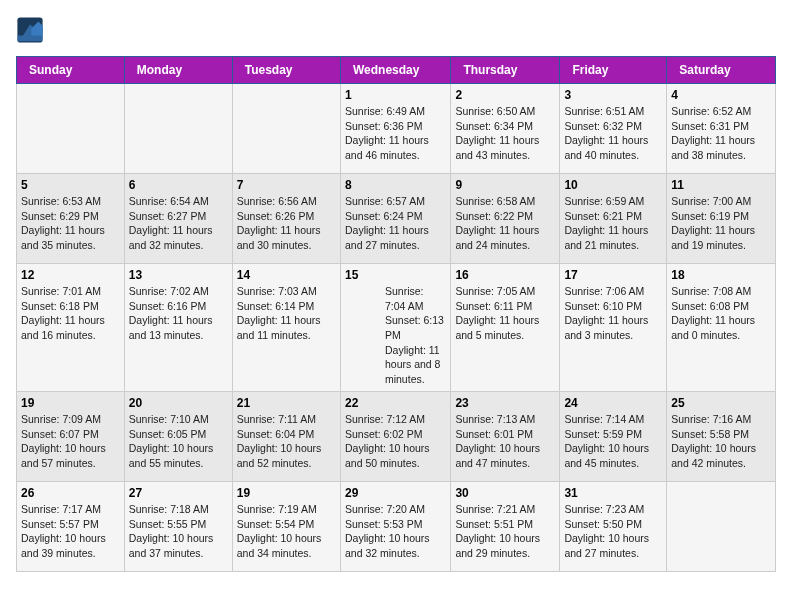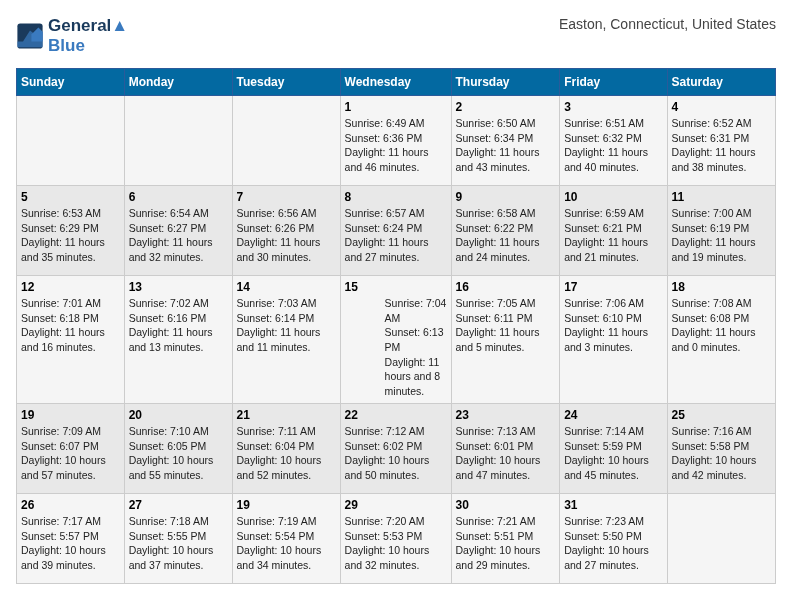--- a/index.html
+++ b/index.html
@@ -36,23 +36,23 @@
     .location {
       font-size: 14px;
       color: #444;
     }
     table {
       width: 100%;
       border-collapse: collapse;
       font-size: 11px;
     }
     thead tr th {
-      background-color: #0369a1;
+      background-color: #a21caf;
       color: #fff;
-      padding: 6px 4px;
+      padding: 6px 12px;
       text-align: left;
       font-size: 12px;
       font-weight: bold;
       border: 1px solid #2a5a9a;
     }
     tbody tr {
       border-bottom: 1px solid #ccc;
     }
     tbody tr:nth-child(odd) {
       background: #f5f5f5;
@@ -81,27 +81,22 @@
 </head>
 <body>
 
 <div class="header">
   <div class="logo">
     <svg class="logo-icon" viewBox="0 0 40 40">
       <rect x="2" y="2" width="36" height="36" rx="4" fill="#1a3a5c"></rect>
       <polygon points="10,28 20,12 30,20 38,14 38,36 2,36 2,28" fill="#3a7abf" opacity="0.7"></polygon>
       <polygon points="22,18 32,8 38,14 38,28 22,28" fill="#3a7abf"></polygon>
     </svg>
-    <div>
-      <div style="font-size:17px;font-weight:bold;color:#1a3a5c;">General<span style="color:#3a7abf;">▲</span></div>
-      <div style="font-size:17px;font-weight:bold;color:#3a7abf;">Blue</div>
-    </div>
   </div>
   <div class="title-block">
-    <div class="location">Easton, Connecticut, United States</div>
   </div>
 </div>
 
 <table>
   <thead>
     <tr>
     <th>Sunday</th>
         <th>Monday</th>
         <th>Tuesday</th>
         <th>Wednesday</th>

